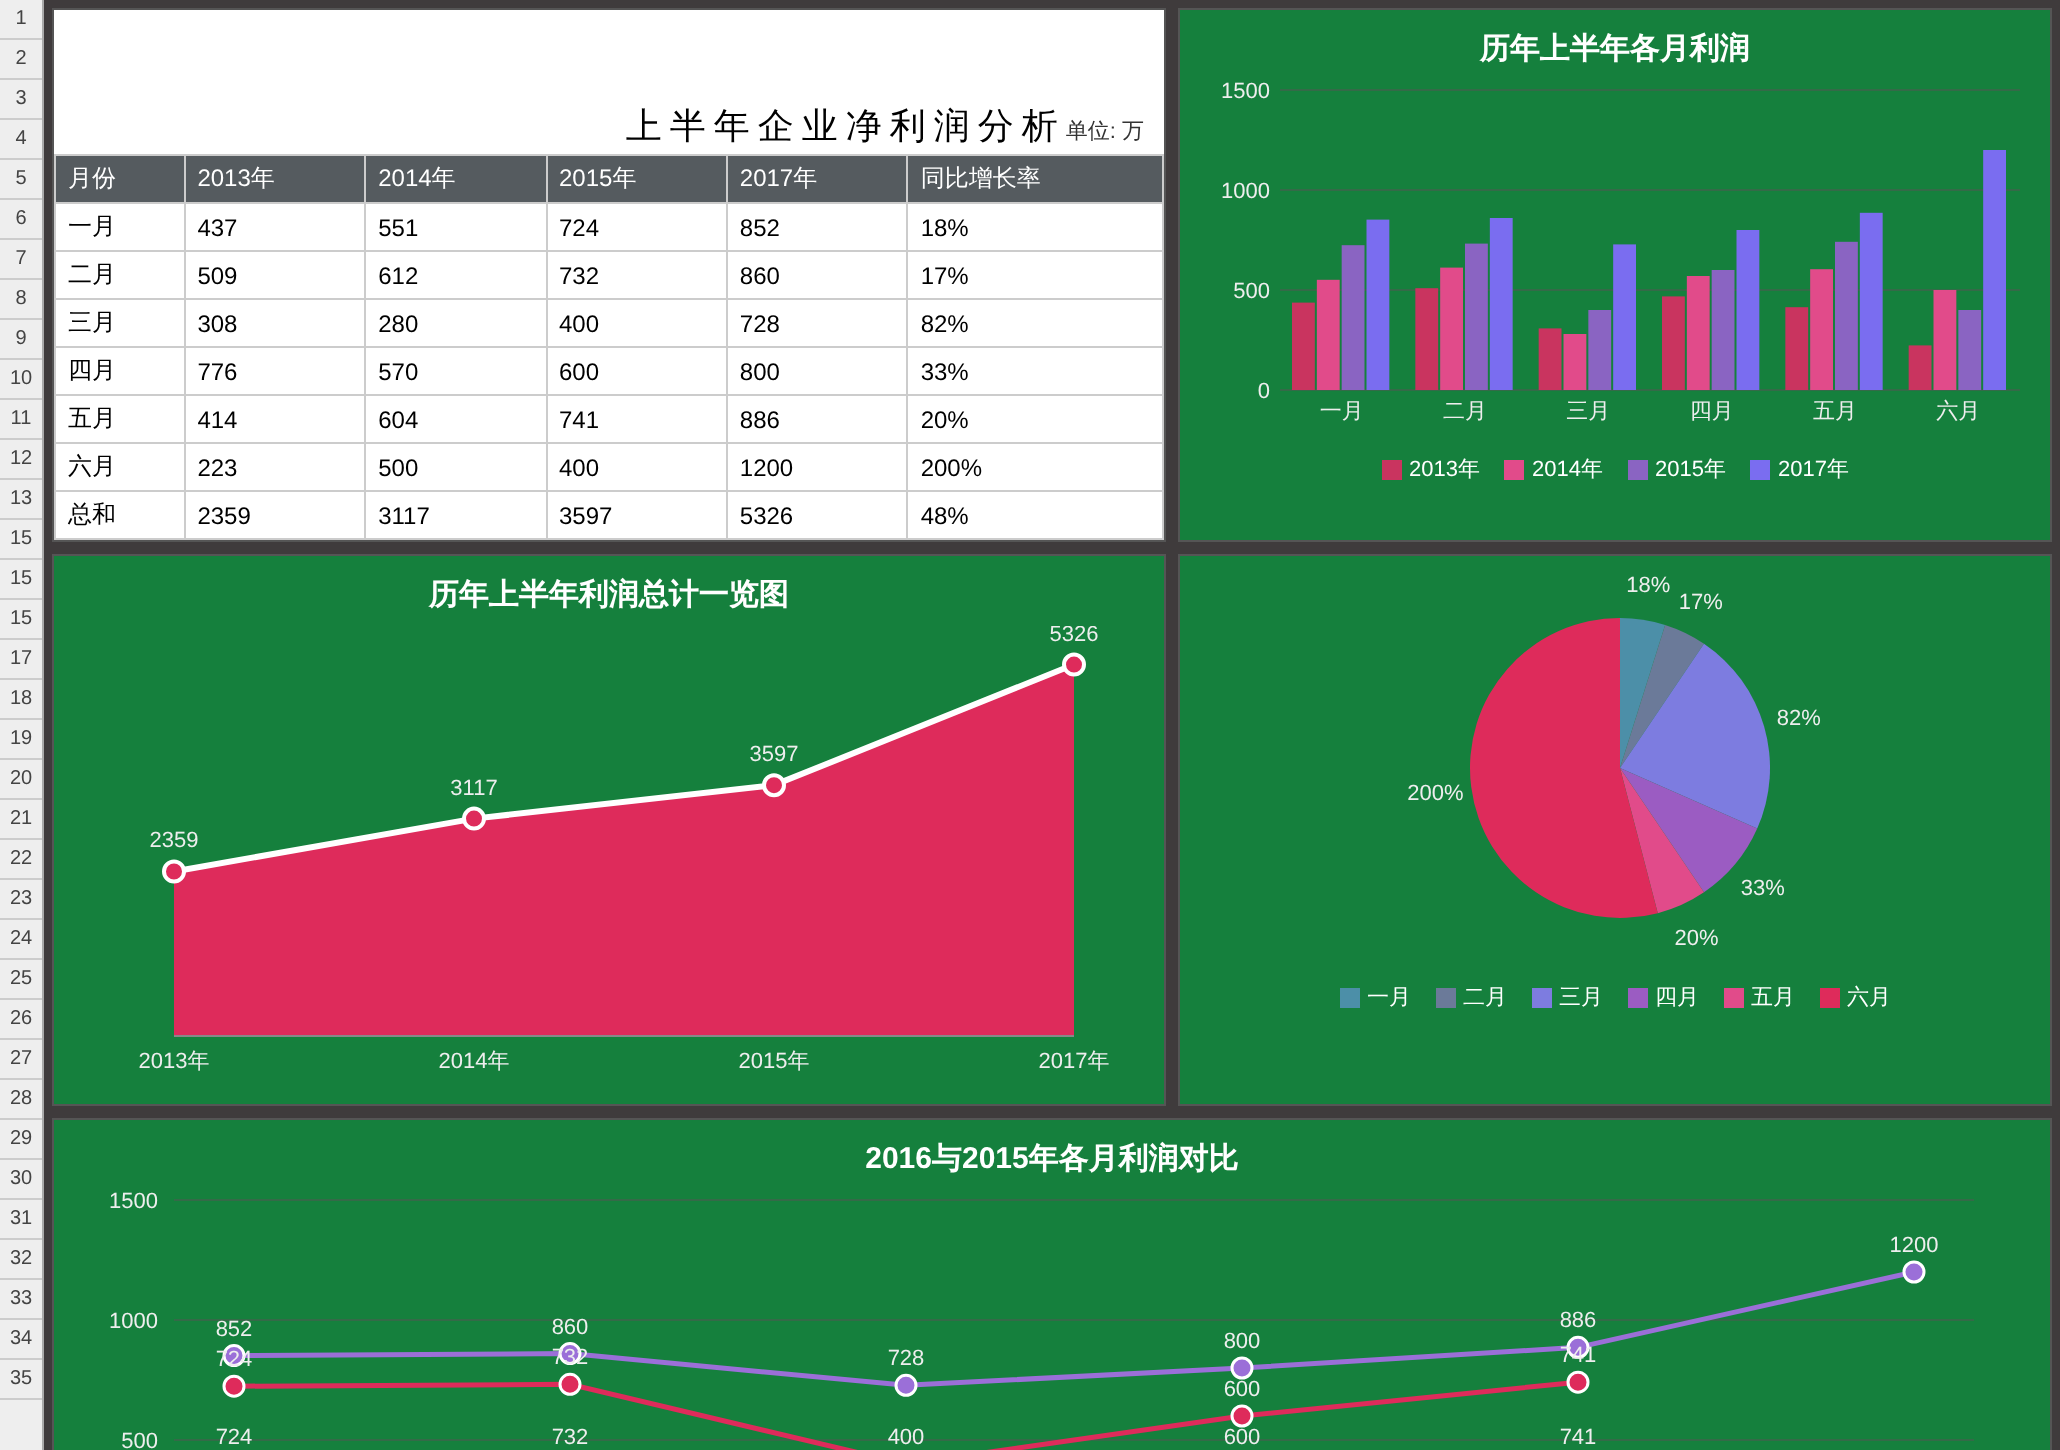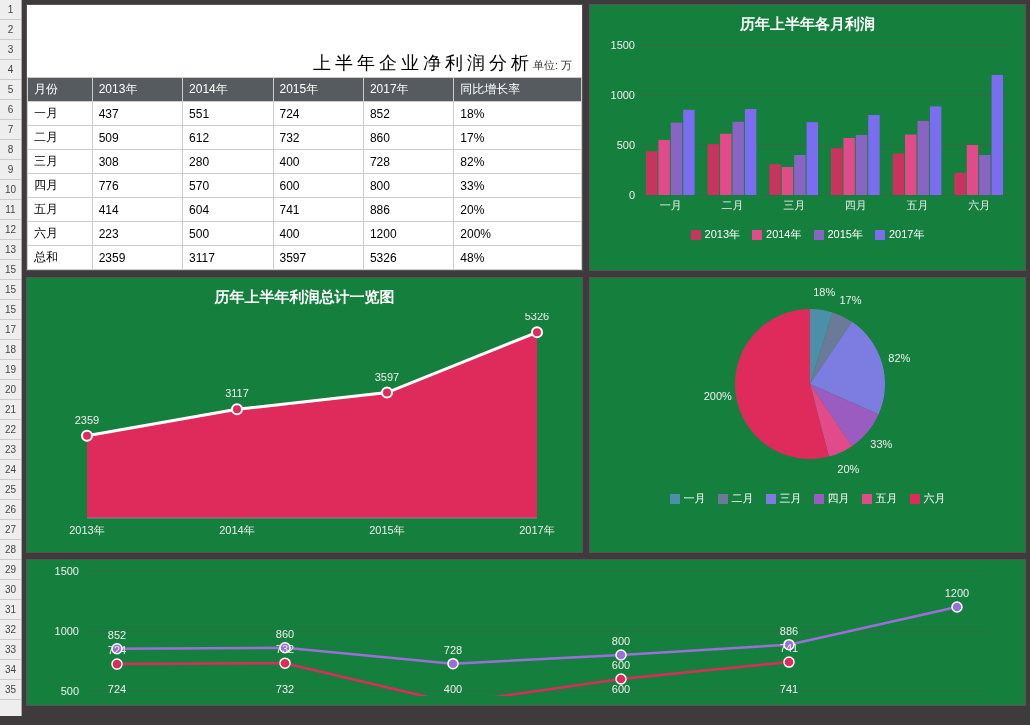--- a/index.html
+++ b/index.html
@@ -239,20 +239,21 @@
           <span><i class="sw" style="background:#4c8fa8"></i>一月</span>
           <span><i class="sw" style="background:#6b7a99"></i>二月</span>
           <span><i class="sw" style="background:#7d7ce0"></i>三月</span>
           <span><i class="sw" style="background:#9b5cc2"></i>四月</span>
           <span><i class="sw" style="background:#e14b8a"></i>五月</span>
           <span><i class="sw" style="background:#de2b5b"></i>六月</span>
         </div>
     </div>
 
     <div class="panel pad fullw">
+      <div class="chart-title">2016与2015年各月利润对比</div>
       <svg id="line-svg" width="970" height="130">
           <line x1="50" y1="125" x2="950" y2="125" class="grid-line"></line>
           <text x="42" y="129" text-anchor="end">500</text>
           <line x1="50" y1="65" x2="950" y2="65" class="grid-line"></line>
           <text x="42" y="69" text-anchor="end">1000</text>
           <line x1="50" y1="5" x2="950" y2="5" class="grid-line"></line>
           <text x="42" y="9" text-anchor="end">1500</text>
           <polyline points="80,82.76 248,81.80000000000001 416,97.64 584,89 752,78.68 920,41" fill="none" stroke="#9b6fd8" stroke-width="2.5"></polyline>
           <circle cx="80" cy="82.76" r="5" fill="#9b6fd8" stroke="#fff" stroke-width="1.5"></circle>
           <text x="80" y="72.76" text-anchor="middle">852</text>

